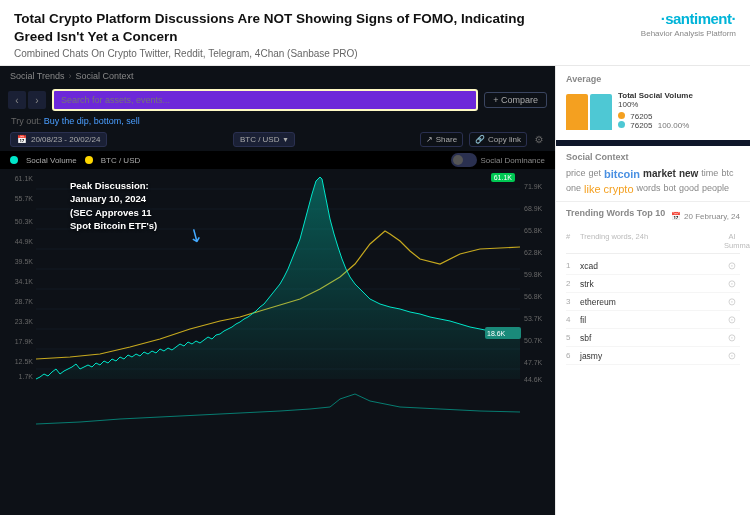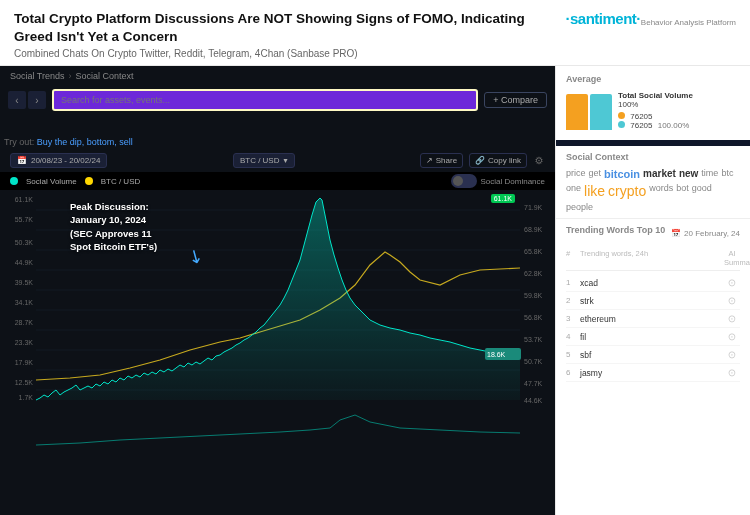--- a/index.html
+++ b/index.html
@@ -28,21 +28,21 @@
       line-height: 1.3;
       max-width: 530px;
     }
     .header-subtitle {
       font-size: 10px;
       color: #666;
       margin-top: 3px;
     }
     .header-right {
       display: flex;
-      flex-direction: row;
+      flex-direction: column;
       align-items: flex-end;
     }
     .santiment-logo {
       font-size: 15px;
       font-weight: 700;
       color: #111;
       letter-spacing: -0.5px;
     }
     .santiment-logo span { color: #00b4d8; }
     .santiment-sub {
@@ -114,22 +114,21 @@
       border: 1px solid #3a4560;
       color: #aaa;
       font-size: 9px;
       padding: 2px 8px;
       border-radius: 3px;
       cursor: pointer;
     }
     .try-text {
       font-size: 9px;
       color: #666;
-      padding: 2px 4px;
-      margin-top: 21px;
+      padding: 2px 11px;
     }
     .try-link { color: #4a9eff; text-decoration: none; }
 
     
     .chart-header {
       display: flex;
       align-items: center;
       justify-content: space-between;
       padding: 4px 10px;
       background: #0d1117;
@@ -328,21 +327,21 @@
     }
     .social-words {
       display: flex;
       flex-wrap: wrap;
       gap: 3px;
       margin-top: 4px;
     }
     .sw { font-size: 9px; color: #888; cursor: pointer; }
     .sw-blue { color: #4a90e2; font-size: 11px; font-weight: 600; }
     .sw-bold { color: #333; font-weight: 600; font-size: 10px; }
-    .sw-orange { color: #f4a020; font-size: 14px; }
+    .sw-orange { color: #f4a020; font-size: 11px; }
 
     
     .trending-section {
       padding: 6px 10px 4px 10px;
       flex: 1;
       overflow: hidden;
     }
     .trending-header {
       display: flex;
       justify-content: space-between;

